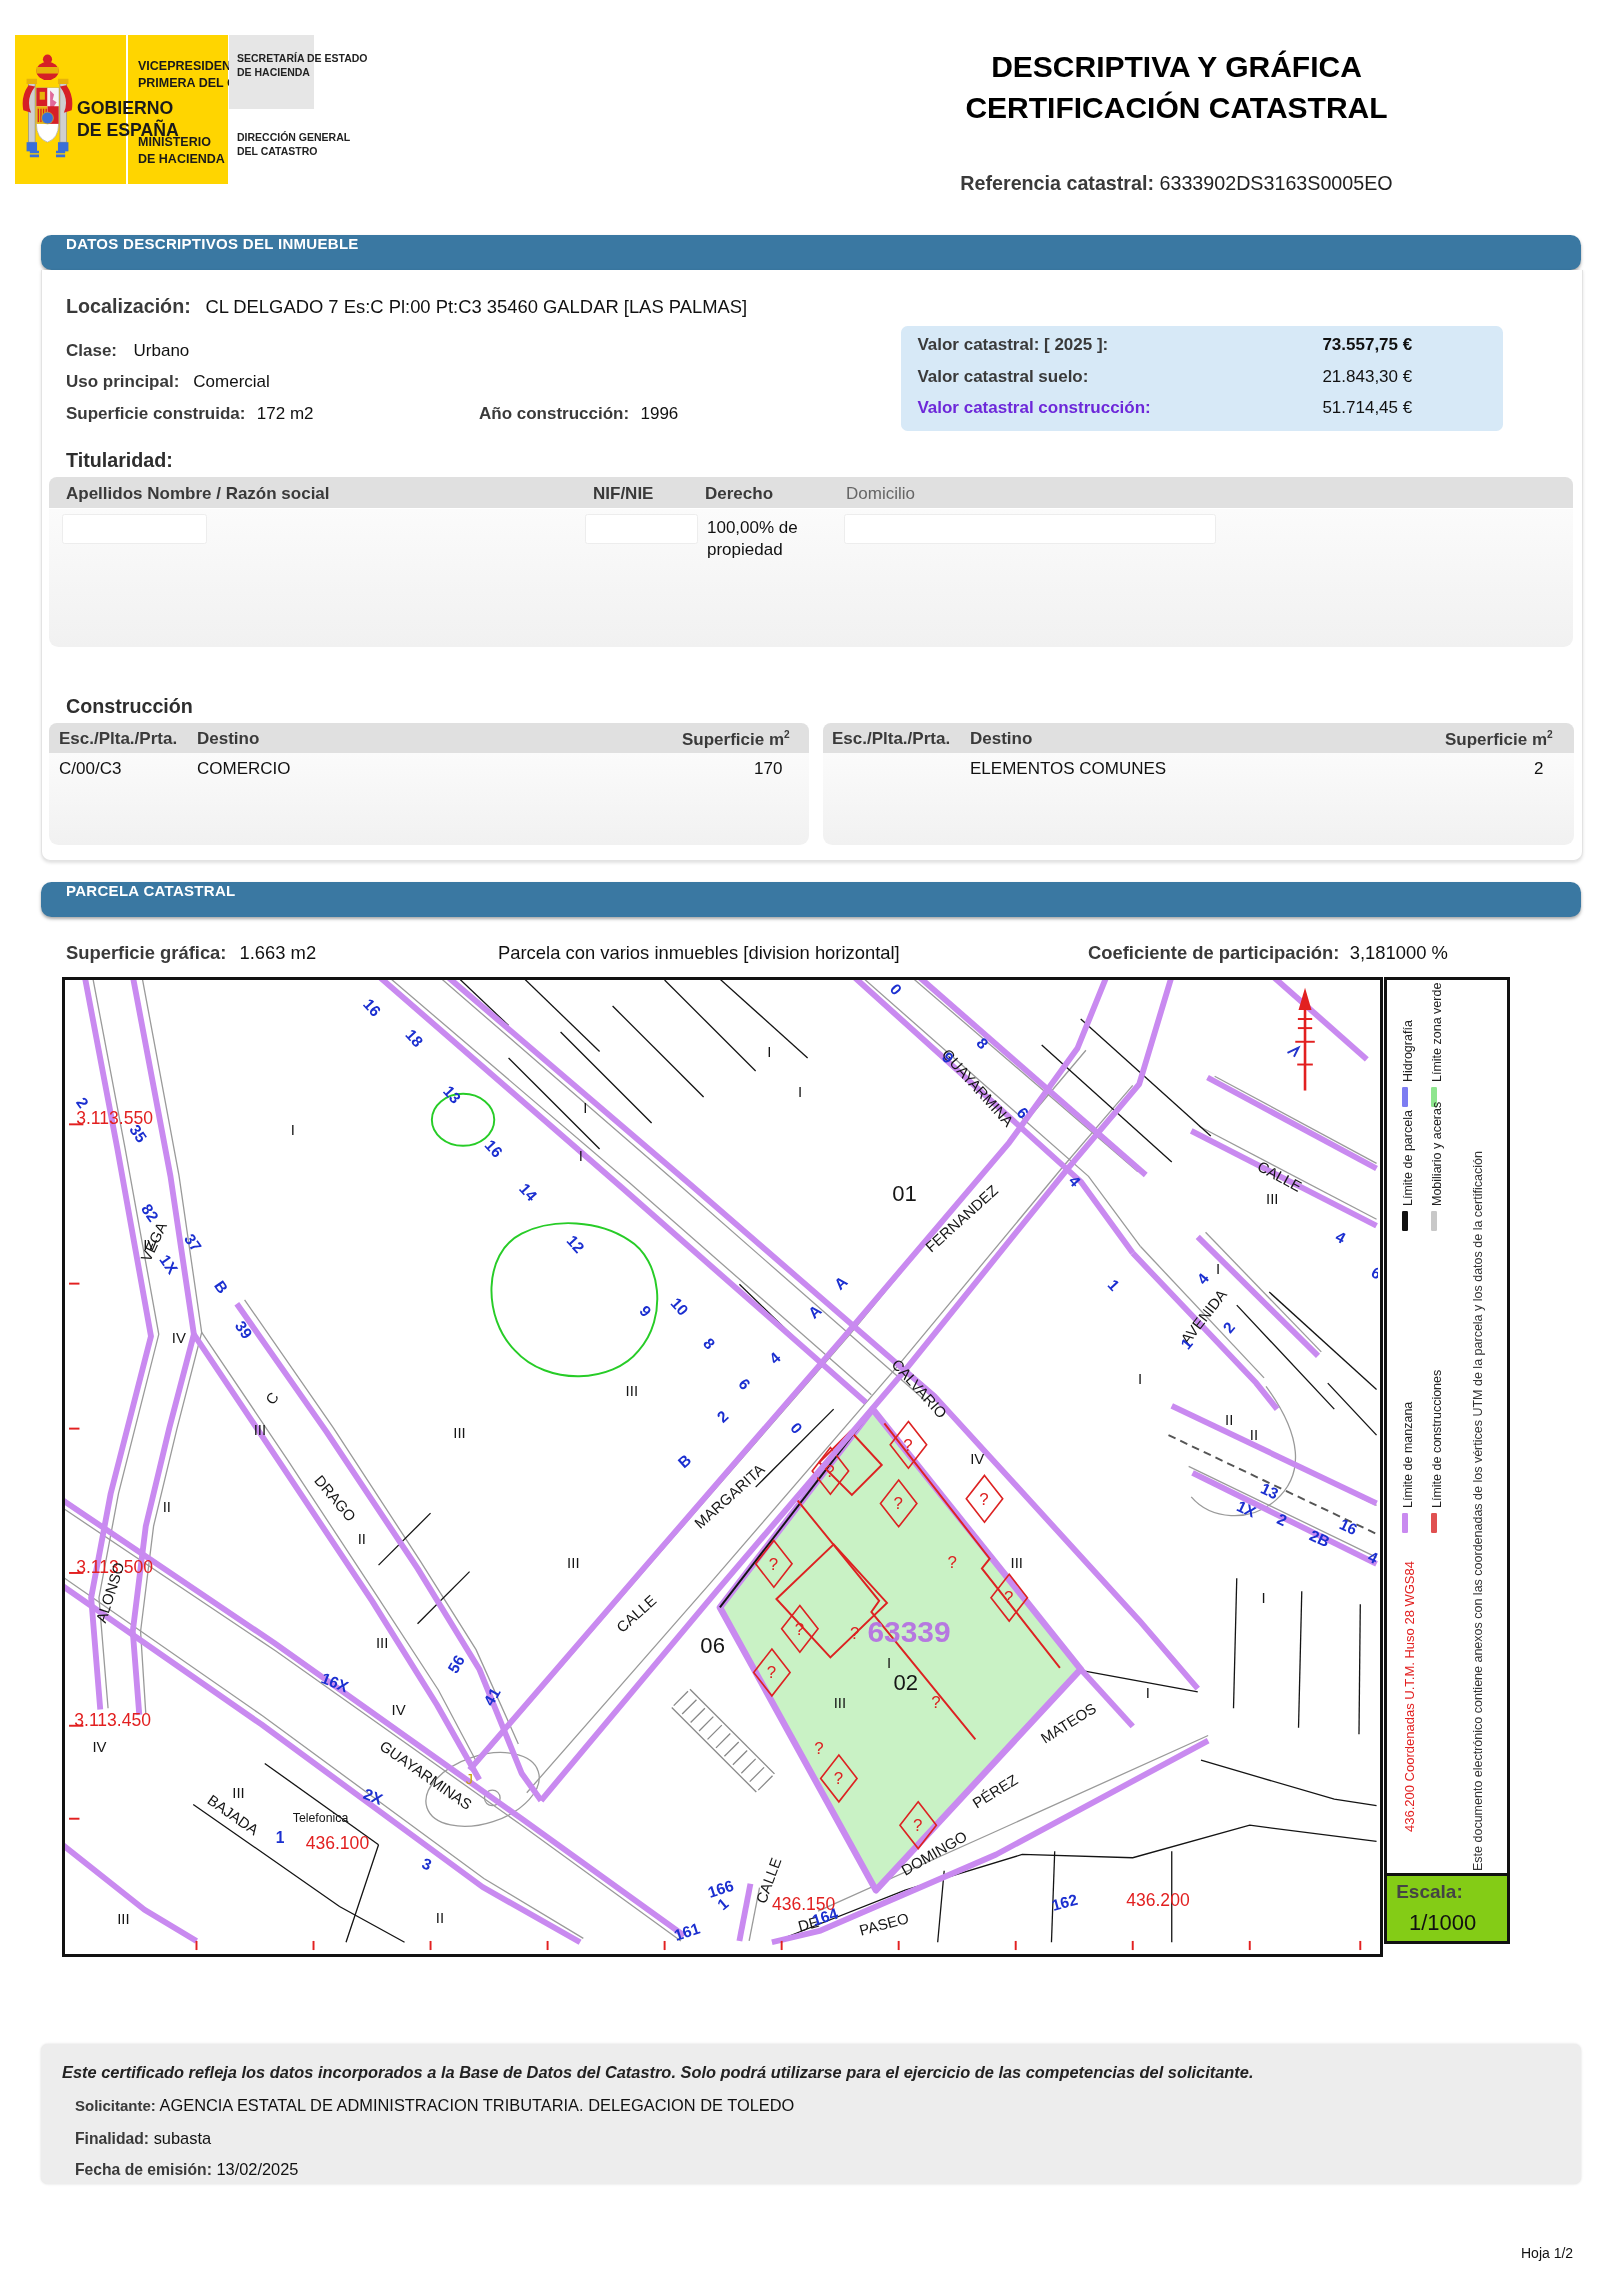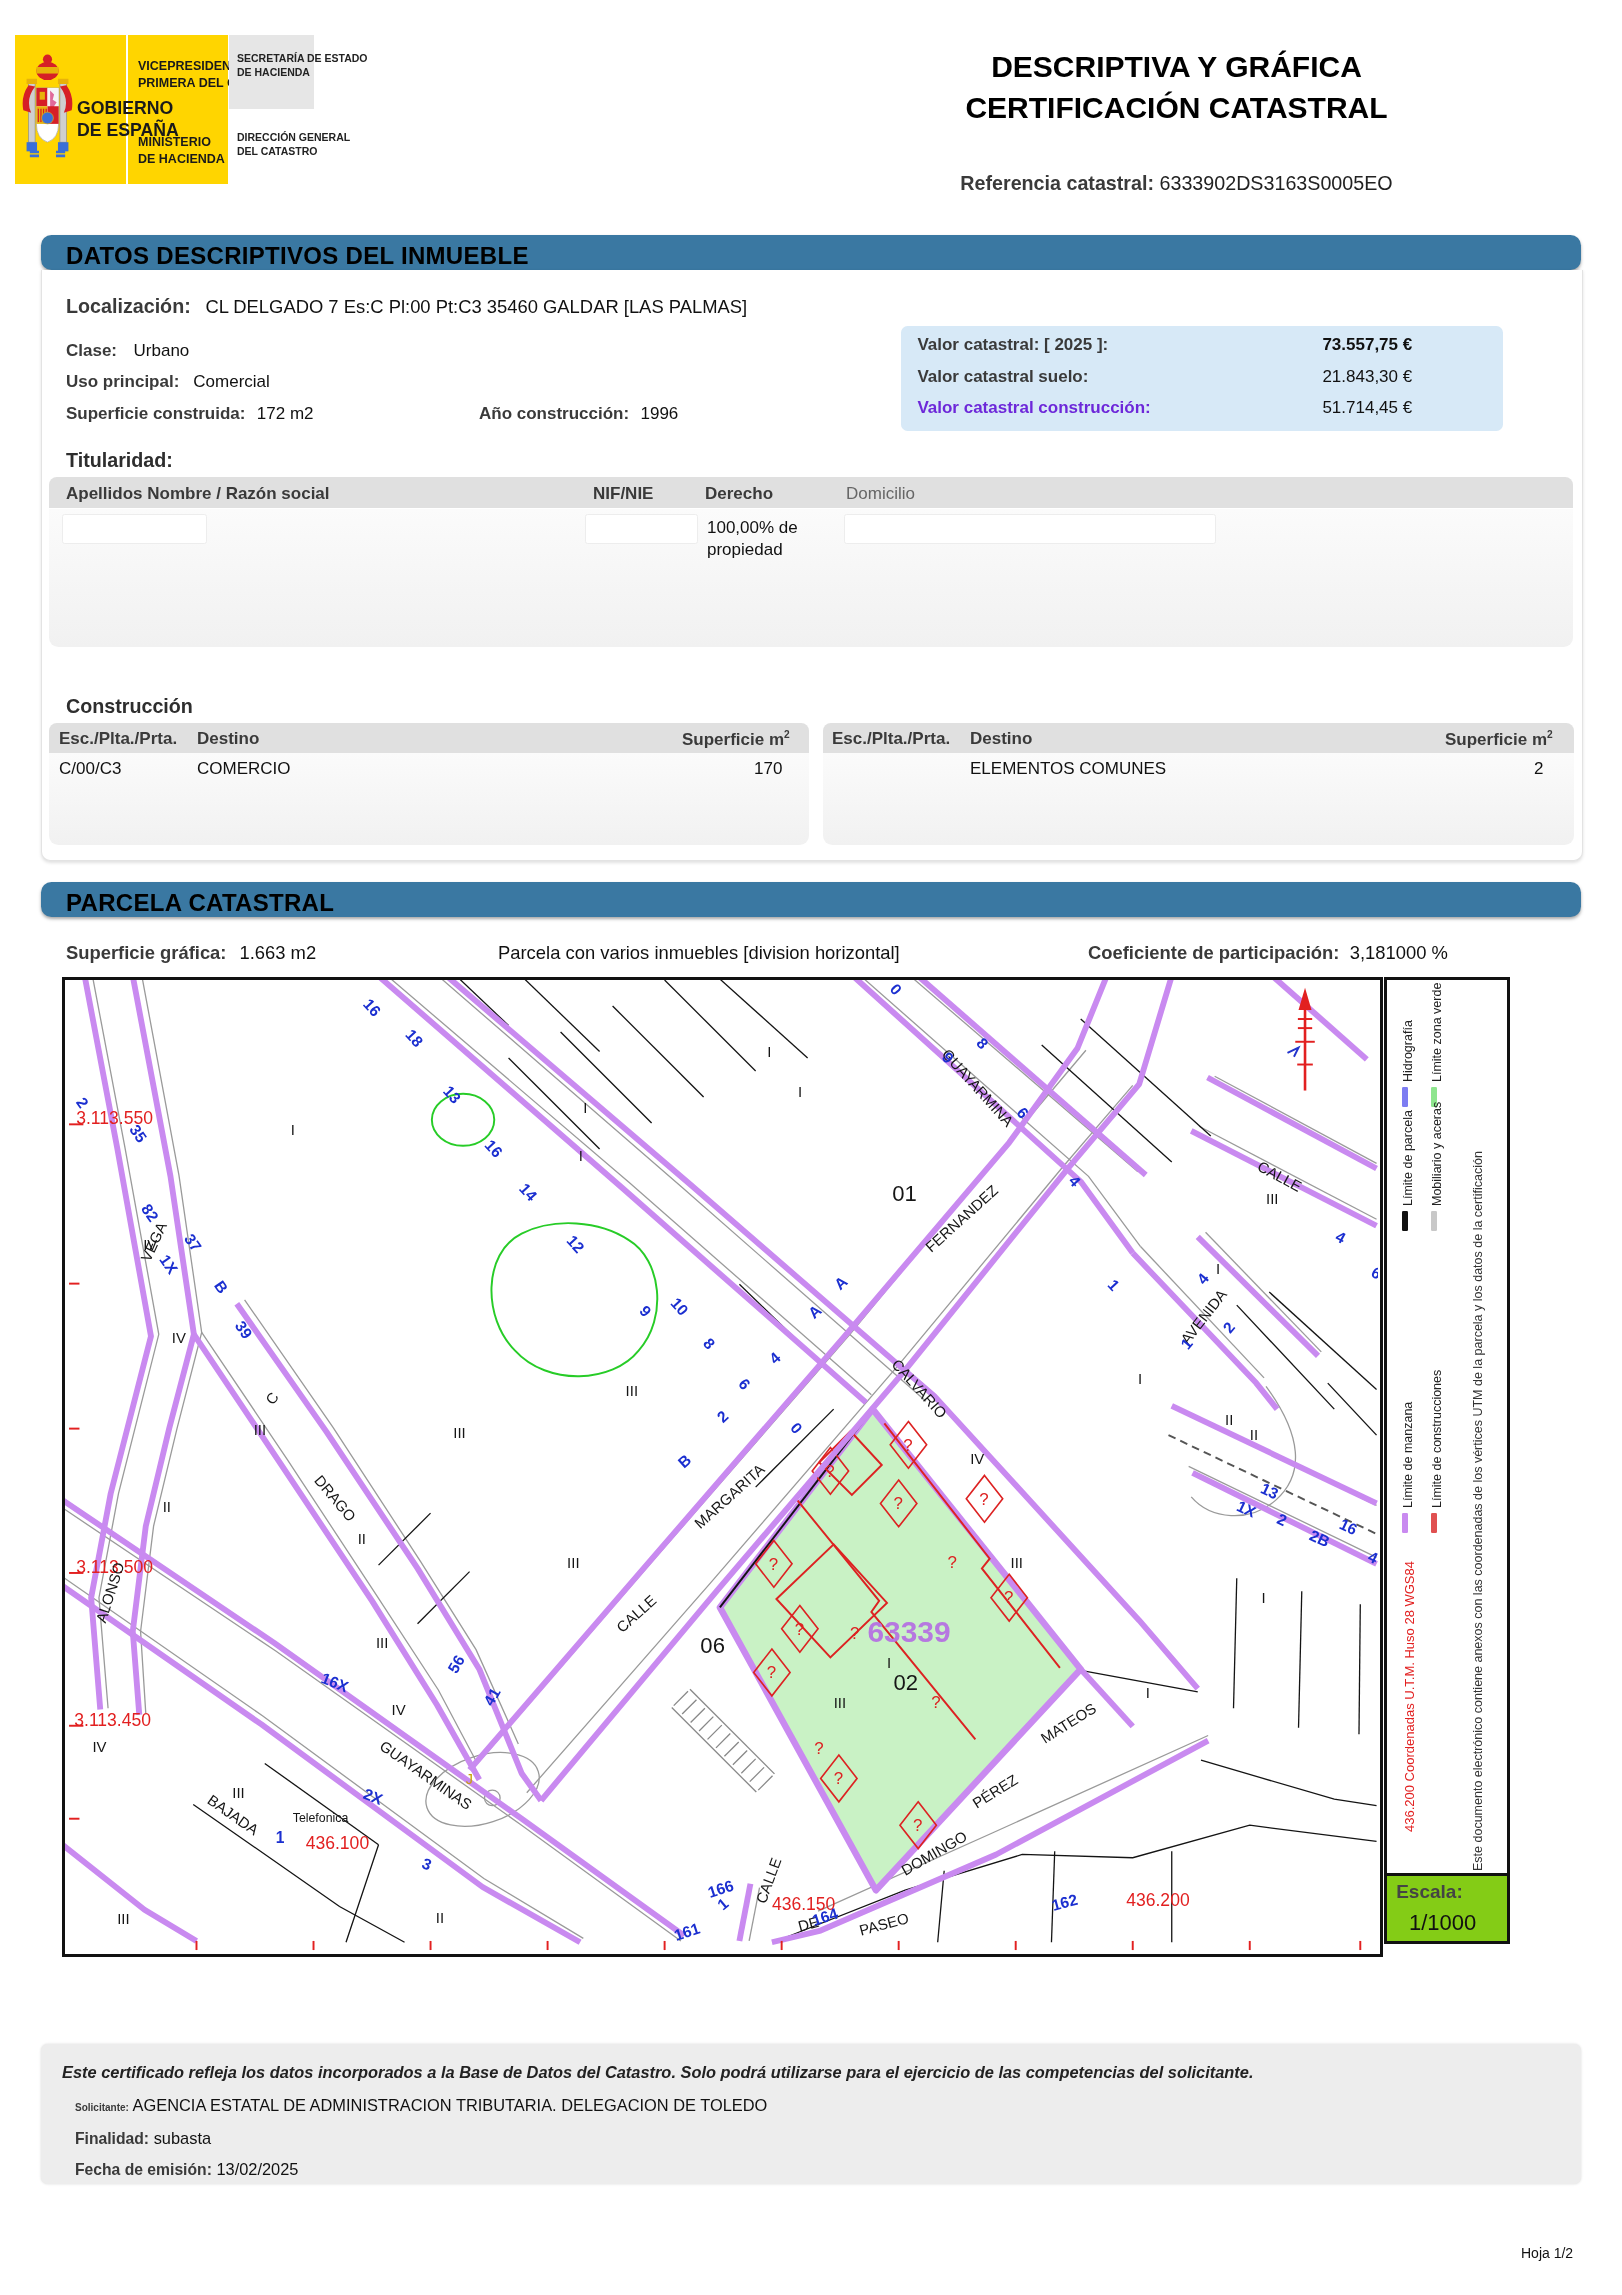--- a/index.html
+++ b/index.html
@@ -7,21 +7,21 @@
         font-family:"Liberation Sans","DejaVu Sans",sans-serif;color:#111;overflow:hidden;}
   .abs{position:absolute;}
   .ybox{position:absolute;top:35px;height:149px;background:#ffd500;}
   .graybox{position:absolute;background:#e6e6e6;}
   .hdr-small{font-size:12.5px;font-weight:bold;color:#1a1a1a;line-height:17px;}
   .gob{font-size:17.7px;font-weight:bold;color:#1a1a1a;line-height:22px;}
   .title{font-size:30px;font-weight:bold;color:#000;text-align:center;line-height:41px;}
   .ref{font-size:19.7px;color:#222;}
   .bluebar{position:absolute;left:41px;width:1540px;height:35px;background:#3a78a2;
            border-radius:10.5px;box-shadow:0 2px 3.3px rgba(0,0,0,.35);}
-  .bluebar span{position:absolute;left:25px;top:7px;color:#000000;font-size:24px;font-weight:bold;letter-spacing:0.3px;}
+  .bluebar span{position:absolute;left:25px;top:0;color:#ffffff;font-size:15px;font-weight:bold;letter-spacing:0.3px;}
   .panel{position:absolute;left:41px;width:1540px;background:#fff;border:0.7px solid #e3e3e3;
          border-top:none;border-radius:0 0 9.2px 9.2px;box-shadow:0 1.3px 3.3px rgba(0,0,0,.12);}
   .lbl{font-weight:bold;color:#3a3a3a;}
   .val{color:#111;}
   .t26{font-size:17px;} .t28{font-size:18.4px;} .t30{font-size:19.7px;}
   .valorbox{position:absolute;left:901px;top:326px;width:602px;height:105px;background:#d7e9f7;border-radius:6.6px;}
   .thead{position:absolute;background:#e0e0e0;border-radius:7.9px 7.9px 0 0;}
   .redact{position:absolute;background:#fff;border:0.7px solid #ededed;border-radius:2.6px;}
   .tblbody{position:absolute;background:linear-gradient(#fbfbfb,#f1f1f1);border-radius:0 0 9.2px 9.2px;}
   
@@ -493,21 +493,21 @@
       <div class="vtext" style="left: 84px; top: 891px; color: rgb(51, 51, 51); font-size: 12.5px;">Este documento electrónico contiene anexos con las coordenadas de los vértices UTM de la parcela y los datos de la certificación</div>
     </div>
   <div class="scalebox">
     <div style="position:absolute;left:9.2px;top:5.2px;font-size:19px;font-weight:bold;color:#444;">Escala:</div>
     <div style="position:absolute;left:22px;top:34px;font-size:22px;color:#111;">1/1000</div>
   </div>
 
   <div class="footpanel"></div>
   <div class="abs it" style="left:62px;top:2063px;font-size:16.4px;font-weight:bold;color:#222;">Este certificado refleja los datos incorporados a la Base de Datos del Catastro. Solo podrá utilizarse para el ejercicio de las competencias del solicitante.</div>
   <div class="abs" style="left:75px;top:2096px;font-size:16.4px;">
-    <span class="lbl" style="font-size:10px;">Solicitante:</span>
+    <span class="lbl" style="font-size:15px;">Solicitante:</span>
     <span>AGENCIA ESTATAL DE ADMINISTRACION TRIBUTARIA. DELEGACION DE TOLEDO</span>
   </div>
   <div class="abs" style="left:75px;top:2129px;font-size:16.4px;">
     <span class="lbl" style="font-size:15.7px;">Finalidad:</span>
     <span>subasta</span>
   </div>
   <div class="abs" style="left:75px;top:2160px;font-size:16.4px;">
     <span class="lbl" style="font-size:15.7px;">Fecha de emisión:</span>
     <span>13/02/2025</span>
   </div>

